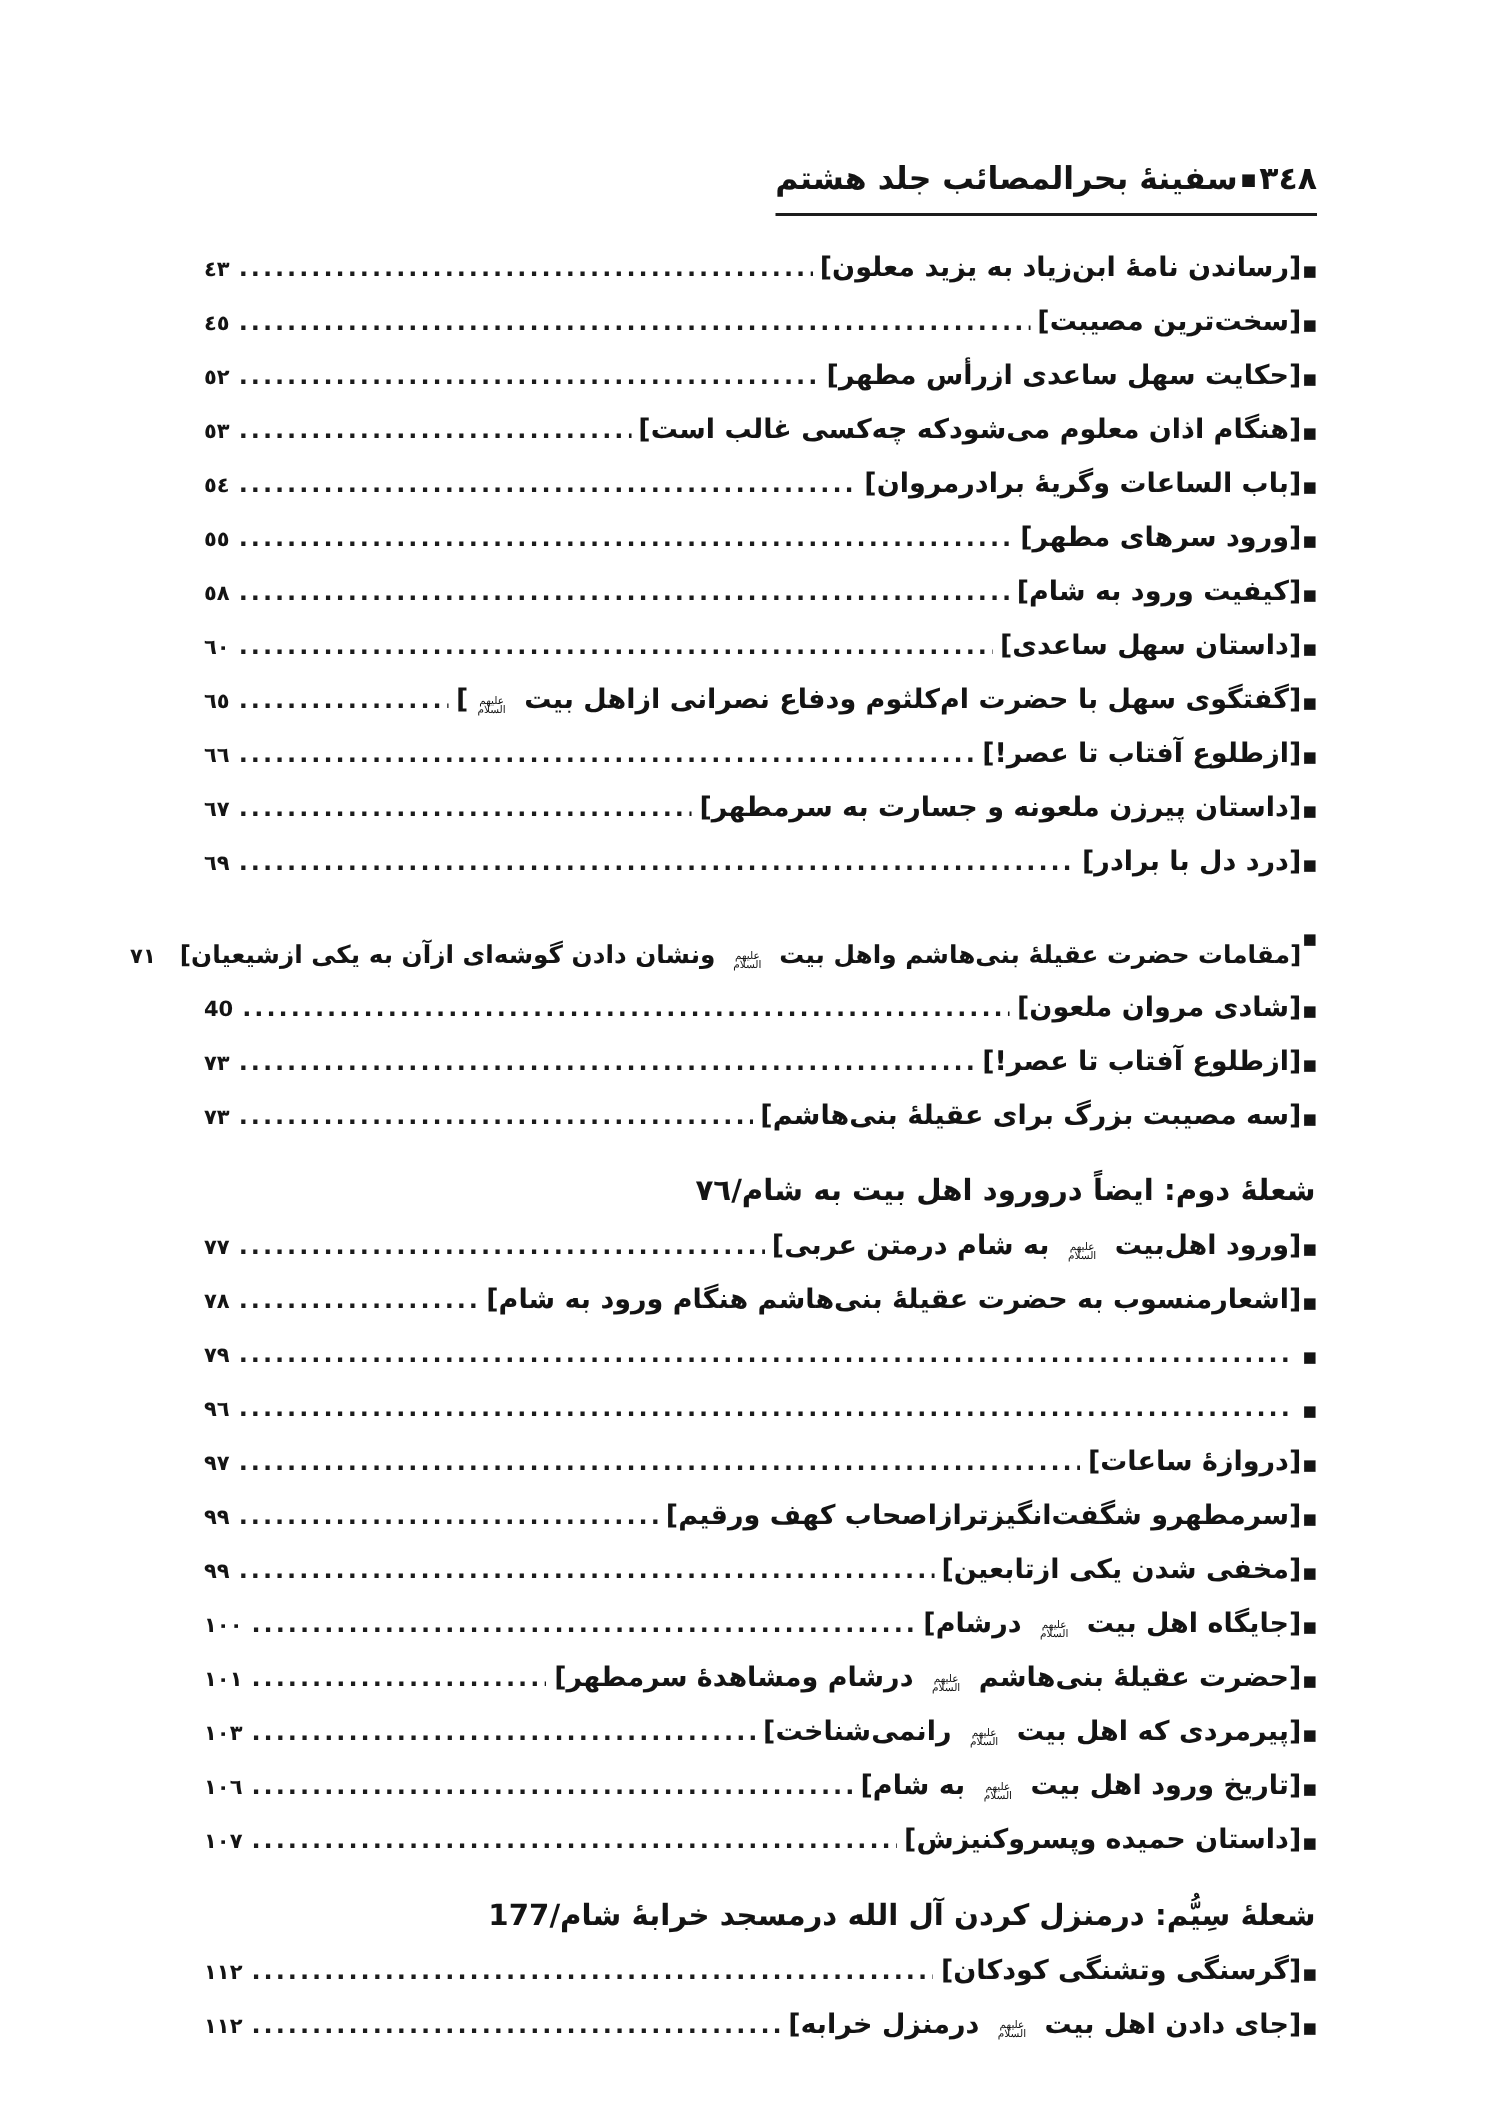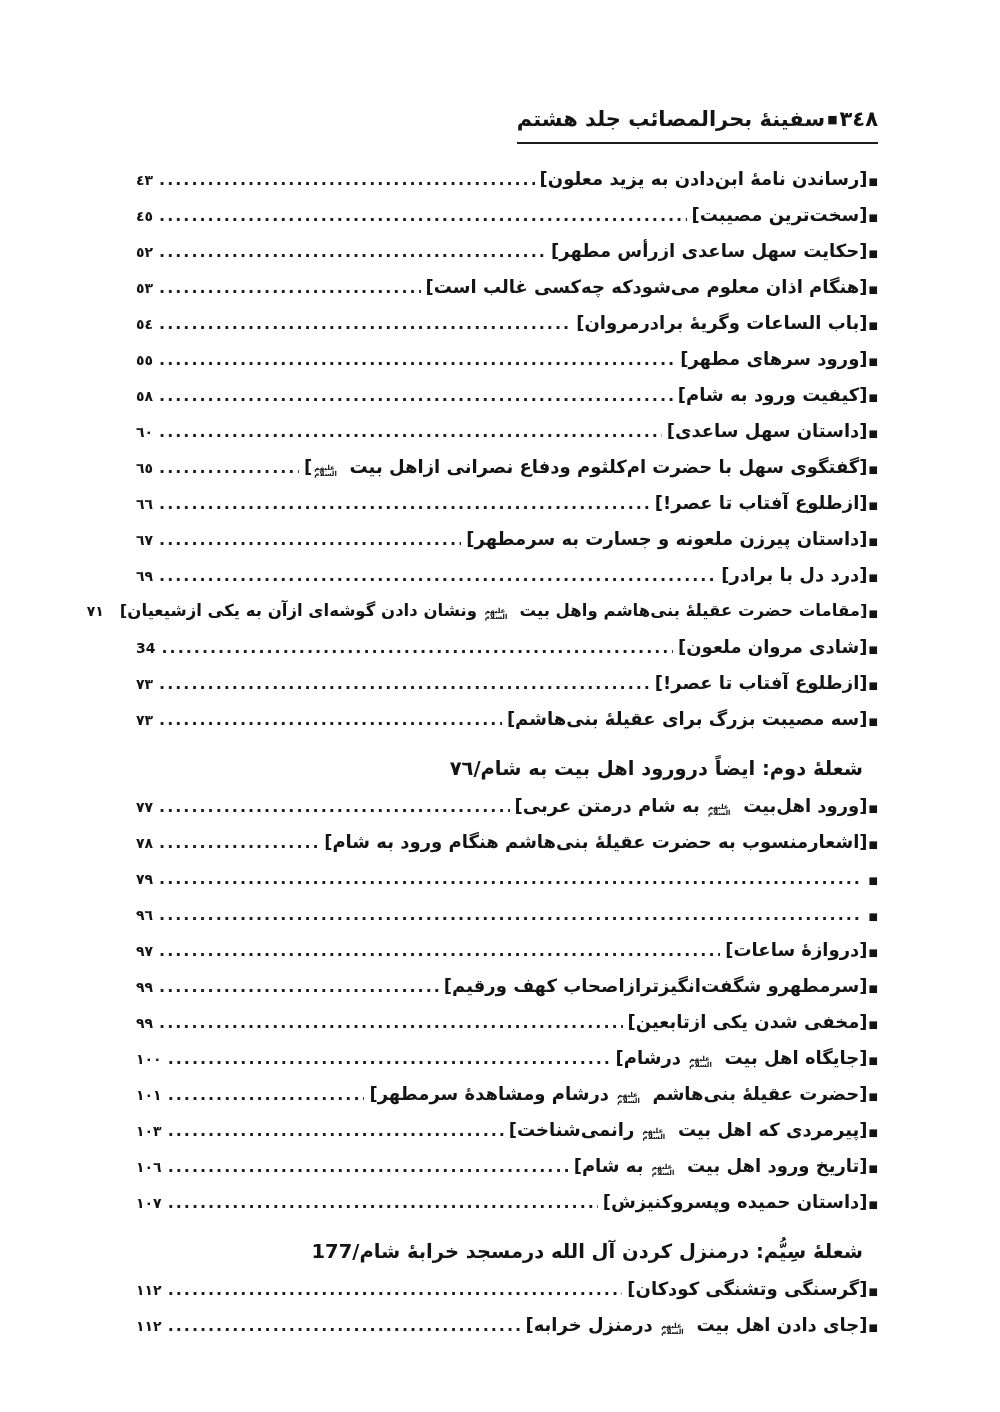--- a/index.html
+++ b/index.html
@@ -49,21 +49,21 @@
     flex: 0 0 auto;
     align-self: center;
     font-size: 10px;
     margin-top: 3px;
     margin-left: 1px;
   }
   .title {
     flex: 0 0 auto;
     white-space: nowrap;
   }
-  .row.tight .title { font-size: 16.5px; }
+  .row.tight .title { font-size: 16.5px; margin-top: 26px; }
   .leader {
     flex: 1 1 auto;
     min-width: 0;
     overflow: hidden;
     white-space: nowrap;
     direction: ltr;
     text-align: right;
     margin: 0 5px 0 6px;
     align-self: baseline;
   }
@@ -78,47 +78,47 @@
   .leader.nodots::after { content: ""; }
   .pagenum {
     flex: 0 0 auto;
     font-size: 14px;
     font-weight: bold;
   }
   .section-heading {
     font-size: 19.5px;
     font-weight: bold;
     line-height: 33px;
-    margin: 14px 15px 4px 0;
+    margin: 14px 1px 4px 0;
     white-space: nowrap;
   }
   .honorific {
     display: inline-block;
     width: 27px;
     font-size: 7px;
     line-height: 6.5px;
-    text-align: left;
+    text-align: center;
     vertical-align: -3px;
     white-space: normal;
     margin: 0 2px;
-    font-weight: bold;
+    font-weight: normal;
   }
 </style>
 </head>
 <body>
 
 <div class="page">
   <div class="header-wrap">
     <div class="running-head"><span>٣٤٨</span><span class="sep">■</span><span>سفینهٔ بحرالمصائب جلد هشتم</span></div>
   </div>
 
   <div id="toc">
       <div class="row">
         <span class="bullet">■</span>
-        <span class="title">[رساندن نامهٔ ابن‌دادن به یزید معلون]</span>
+        <span class="title">[رساندن نامهٔ ابن‌زیاد به یزید معلون]</span>
         <span class="leader"></span>
         <span class="pagenum">٤٣</span>
       </div>
       <div class="row">
         <span class="bullet">■</span>
         <span class="title">[سخت‌ترین مصیبت]</span>
         <span class="leader"></span>
         <span class="pagenum">٤٥</span>
       </div>
       <div class="row">
@@ -184,21 +184,21 @@
       <div class="row tight">
         <span class="bullet">■</span>
         <span class="title">[مقامات حضرت عقیلهٔ بنی‌هاشم واهل بیت <span class="honorific">علیهم السلام</span> ونشان دادن گوشه‌ای ازآن به یکی ازشیعیان]</span>
         <span class="leader nodots"></span>
         <span class="pagenum">٧١</span>
       </div>
       <div class="row">
         <span class="bullet">■</span>
         <span class="title">[شادی مروان ملعون]</span>
         <span class="leader"></span>
-        <span class="pagenum">34</span>
+        <span class="pagenum">40</span>
       </div>
       <div class="row">
         <span class="bullet">■</span>
         <span class="title">[ازطلوع آفتاب تا عصر!]</span>
         <span class="leader"></span>
         <span class="pagenum">٧٣</span>
       </div>
       <div class="row">
         <span class="bullet">■</span>
         <span class="title">[سه مصیبت بزرگ برای عقیلهٔ بنی‌هاشم]</span>

